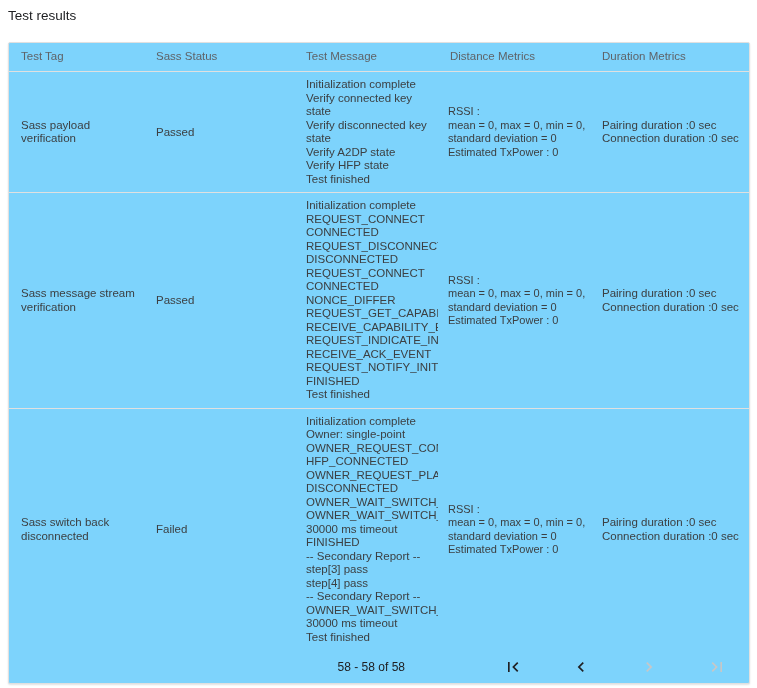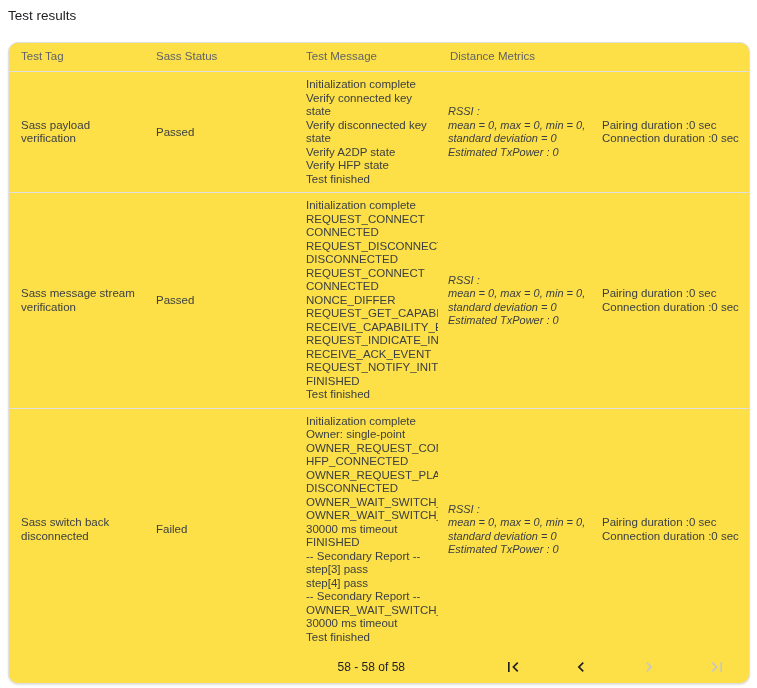--- a/index.html
+++ b/index.html
@@ -10,22 +10,22 @@
     overflow: hidden;
   }
   .page { position: relative; width: 757px; height: 688px; }
   .page-title {
     position: absolute; left: 8px; top: 8px;
     font-size: 13.5px; font-weight: 500; color: #202124;
   }
   .results-table {
     position: absolute; left: 8px; top: 42px; right: 7px; bottom: 4px;
     border: 1px solid #e0e0e0;
-    border-radius: 10px;
-    background: #fde047;
+    border-radius: 2px;
+    background: #7dd3fc;
     box-shadow: 0 1px 2px rgba(0,0,0,0.12);
     display: flex; flex-direction: column;
     overflow: hidden;
   }
   .t-row {
     display: grid;
     grid-template-columns: 135px 150px 144px 152px 1fr;
     border-bottom: 1px solid #e0e0e0;
   }
   .t-row:last-of-type, .t-row.no-border { border-bottom: none; }
@@ -36,21 +36,21 @@
   }
   .cell {
     padding: 6px 4px 6px 12px;
     font-size: 11.5px; color: #3c4043; line-height: 13.5px;
     display: flex; align-items: center;
     overflow: hidden;
   }
   .cell .inner { width: 100%; }
   .cell-message .inner { white-space: pre-line; }
   .cell-distance .inner, .cell-duration .inner { white-space: pre; }
-  .cell-distance { padding-left: 10px; font-size: 11px; font-style: italic; }
+  .cell-distance { padding-left: 10px; font-size: 11px; }
   .t-footer {
     margin-top: auto;
     height: 38px;
     display: flex; align-items: center; justify-content: flex-end;
     padding-right: 20px;
   }
   .range-label {
     font-size: 12px; color: #202124; margin-right: 52px;
   }
   .pg-btn {
@@ -68,20 +68,21 @@
 <div class="page">
   <div class="page-title">Test results</div>
 
   <div class="results-table">
 
     <div class="t-row t-head">
       <div class="cell">Test Tag</div>
       <div class="cell">Sass Status</div>
       <div class="cell">Test Message</div>
       <div class="cell">Distance Metrics</div>
+      <div class="cell">Duration Metrics</div>
     </div>
 
     <div class="t-row">
       <div class="cell cell-tag">
           <span class="inner">Sass payload verification</span>
         </div>
       <div class="cell cell-status">
           <span class="inner">Passed</span>
         </div>
       <div class="cell cell-message">

